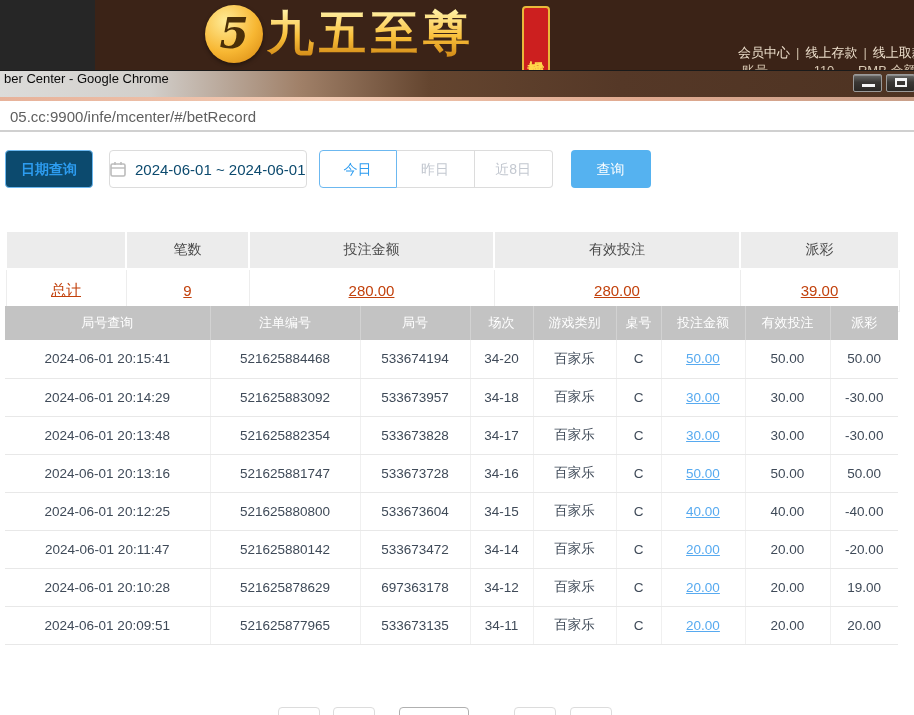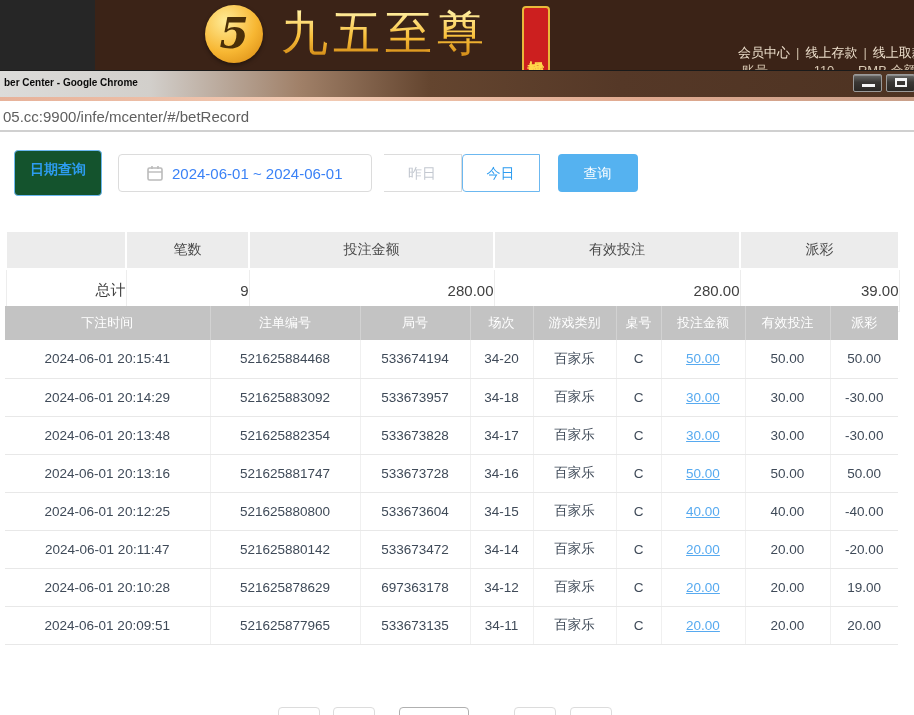--- a/index.html
+++ b/index.html
@@ -12,78 +12,78 @@
   
   .site-header { position:absolute; top:0; left:0; width:914px; height:70px;
     background:#3b2317; overflow:hidden; }
   .dark-corner { position:absolute; left:0; top:0; width:95px; height:70px; background:#262626; }
   .logo-wrap { position:absolute; left:205px; top:2px; display:flex; align-items:center; }
   .logo-circle { width:58px; height:58px; border-radius:50%;
     background:radial-gradient(circle at 35% 28%, #ffeb96, #f7b733 55%, #d98a12 95%);
     display:flex; align-items:center; justify-content:center;
     font-size:42px; font-weight:bold; font-style:italic; color:#4a2f08;
     font-family:"DejaVu Serif", serif; box-shadow:0 2px 4px rgba(0,0,0,.4); }
-  .logo-text { font-size:47px; font-weight:normal; margin-left:18px; letter-spacing:5px;
+  .logo-text { font-size:47px; font-weight:bold; margin-left:4px; letter-spacing:5px;
     background:linear-gradient(180deg,#ffeea0 15%,#f9bf3a 55%,#c87d0e 95%);
     -webkit-background-clip:text; background-clip:text; color:transparent; }
   .badge { position:absolute; left:522px; top:6px; width:28px; height:84px;
     background:#cc1f1f; border:2px solid #e8b93a; border-radius:4px;
     color:#ffd84a; writing-mode:vertical-rl; text-orientation:upright;
     font-size:17px; font-weight:bold; display:flex; align-items:center; justify-content:center; }
   .top-links { position:absolute; left:738px; top:44px; color:#eee0cd; font-size:13px; white-space:nowrap; }
   .top-links .sep { margin:0 6px; color:#cbbba6; }
   .account-line { position:absolute; left:742px; top:62px; color:#d9c9b4; font-size:13px; white-space:nowrap; }
   .account-line .acct-val { margin-left:42px; }
   .account-line .acct-cur { margin-left:20px; }
 
   
   .chrome-window { position:absolute; top:70px; left:0; width:914px; height:645px; }
   .titlebar { position:absolute; top:0; left:0; width:914px; height:27px;
     border-top:1px solid #1a1a1a;
     background:linear-gradient(90deg,#dcdcda 0px,#d2cfcb 150px,#a08068 300px,#64452f 430px,#553827 620px,#4e3322 914px); }
-  .title-text { position:absolute; left:4px; top:6px; font-size:10px; color:#0a0a0a;font-weight:bold; }
+  .title-text { position:absolute; left:4px; top:0; font-size:13px; color:#0a0a0a; }
   .win-btn { position:absolute; top:3px; width:29px; height:18px; border:1px solid #9a9a9a;
     border-radius:2px; background:linear-gradient(180deg,#6a6a68,#3a3734 45%,#2b2825);
     box-shadow:inset 0 1px 0 rgba(255,255,255,.25); }
   .btn-min { left:853px; } .btn-max { left:886px; }
   .glyph-min { position:absolute; left:8px; bottom:4px; width:13px; height:3px; background:#f5f5f5; }
   .glyph-max { position:absolute; left:8px; top:3px; width:12px; height:9px;
     border:2px solid #f5f5f5; border-top-width:3px; }
   .glass-strip { position:absolute; top:27px; left:0; width:914px; height:4px;
     background:linear-gradient(90deg,#e7b29a,#f2cbb4 35%,#e0a98f 70%,#c9a08a); }
   .urlbar { position:absolute; top:31px; left:0; width:914px; height:31px;
     background:#fff; border-bottom:2px solid #d0d0d0; }
-  .url-text { position:absolute; left:3px; top:7px; font-size:15px; color:#5f5f5f; white-space:nowrap; }
+  .url-text { position:absolute; left:10px; top:7px; font-size:15px; color:#5f5f5f; white-space:nowrap; }
 
   
   .page { position:absolute; top:64px; left:0; width:914px; height:581px; background:#fff; }
 
   .toolbar { position:absolute; top:16px; left:5px; display:flex; align-items:center; }
-  .tb-btn { height:46px; line-height:36px; border-radius:4px; font-size:14px;
-    padding:0 15px; background:#14532d; white-space:nowrap;margin-left:9px; }
+  .tb-btn { height:38px; line-height:36px; border-radius:4px; font-size:14px;
+    padding:0 15px; background:#0c4a6e; white-space:nowrap; }
   .btn-datequery { border:1px solid #6cb8f0; color:#2d9cf0; font-weight:bold; margin-right:16px; }
   .btn-roundquery { border:1px solid #dcdcdc; color:#9a9a9a; margin-right:16px; }
   .date-input { display:flex; align-items:center; border:1px solid #dcdcdc; border-radius:4px;
-    height:38px; padding:0 28px; margin-right:12px; color:#3b82f6; font-size:15px; background:#fff; }
+    height:38px; padding:0 0; margin-right:12px; color:#0c4a6e; font-size:15px; background:#fff; }
   .cal-icon { width:16px; height:16px; margin-right:9px; flex:0 0 auto; }
   .btn-group { display:flex; margin-right:10px; }
   .bg-btn { width:78px; height:38px; line-height:36px; text-align:center; font-size:14px; background:#fff; }
   .bg-today { border:1px solid #6cb8f0; color:#2d9cf0; border-radius:4px 0 0 4px; position:relative; z-index:2; }
   .bg-yest { border-top:1px solid #dcdcdc; border-bottom:1px solid #dcdcdc; border-right:1px solid #dcdcdc; color:#c3c8d0; }
   .bg-near8 { border-top:1px solid #dcdcdc; border-bottom:1px solid #dcdcdc; border-right:1px solid #dcdcdc;
     color:#c3c8d0; border-radius:0 4px 4px 0; }
   .btn-search { width:80px; height:38px; line-height:38px; text-align:center; margin-left:8px;
     background:#55b2f0; color:#fff; border:none; border-radius:4px; font-size:14px; }
 
   table { border-collapse:collapse; table-layout:fixed; }
   .summary-table { position:absolute; top:96px; left:5px; width:893px; }
   .summary-table thead td { background:#ececec; height:38px; border:2px solid #fff;
     font-size:14px; color:#4a4a4a; text-align:center; }
   .summary-table tbody td { background:#fff; height:42px; border:1px solid #ededed;
-    font-size:15px; color:#404040; text-align:right; }
+    font-size:15px; color:#c2410c; text-align:center;text-decoration:underline; }
 
   .main-table { position:absolute; top:172px; left:5px; width:893px; }
   .main-table thead th { background:#c3c3c3; color:#fff; height:34px; font-size:13px;
     font-weight:normal; text-align:center; border-right:1px solid #d2d2d2; }
   .main-table thead th:last-child { border-right:none; }
   .main-table tbody td { height:38px; font-size:13.5px; color:#3f4a58; text-align:center;
     background:#fff; border-bottom:1px solid #e8e8e8; border-right:1px solid #f0f0f0; }
   .main-table tbody td:last-child { border-right:none; }
   .amt-link { color:#57aaf0; text-decoration:underline; cursor:pointer; }
   .neg { color:#f8545c; }
@@ -136,22 +136,23 @@
       <div class="date-input">
         <svg class="cal-icon" viewBox="0 0 16 16">
           <rect x="1" y="3" width="14" height="12" rx="1.5" fill="none" stroke="#bbb" stroke-width="1.6"></rect>
           <line x1="1" y1="7" x2="15" y2="7" stroke="#bbb" stroke-width="1.4"></line>
           <line x1="5" y1="1" x2="5" y2="4" stroke="#bbb" stroke-width="1.6"></line>
           <line x1="11" y1="1" x2="11" y2="4" stroke="#bbb" stroke-width="1.6"></line>
         </svg>
         <span>2024-06-01 ~ 2024-06-01</span>
       </div>
       <div class="btn-group">
+        <div class="bg-btn bg-today">今日</div>
         <div class="bg-btn bg-yest">昨日</div>
-        <div class="bg-btn bg-today">今日</div>
+        <div class="bg-btn bg-near8">近8日</div>
       </div>
       <div class="tb-btn btn-search">查询</div>
     </div>
 
     <table class="summary-table">
       <colgroup>
         <col style="width:120px">
           <col style="width:123px">
           <col style="width:245px">
         <col style="width:246px">
@@ -184,21 +185,21 @@
           <col style="width:110px">
         <col style="width:63px">
           <col style="width:83px">
           <col style="width:45px">
         <col style="width:84px">
           <col style="width:85px">
           <col style="width:68px">
       </colgroup>
       <thead>
           <tr id="bet-head">
-            <th>下注时间</th>
+            <th>局号查询</th>
             <th>注单编号</th>
             <th>局号</th>
             <th>场次</th>
             <th>游戏类别</th>
             <th>桌号</th>
             <th>投注金额</th>
             <th>有效投注</th>
             <th>派彩</th>
           </tr>
         </thead>

